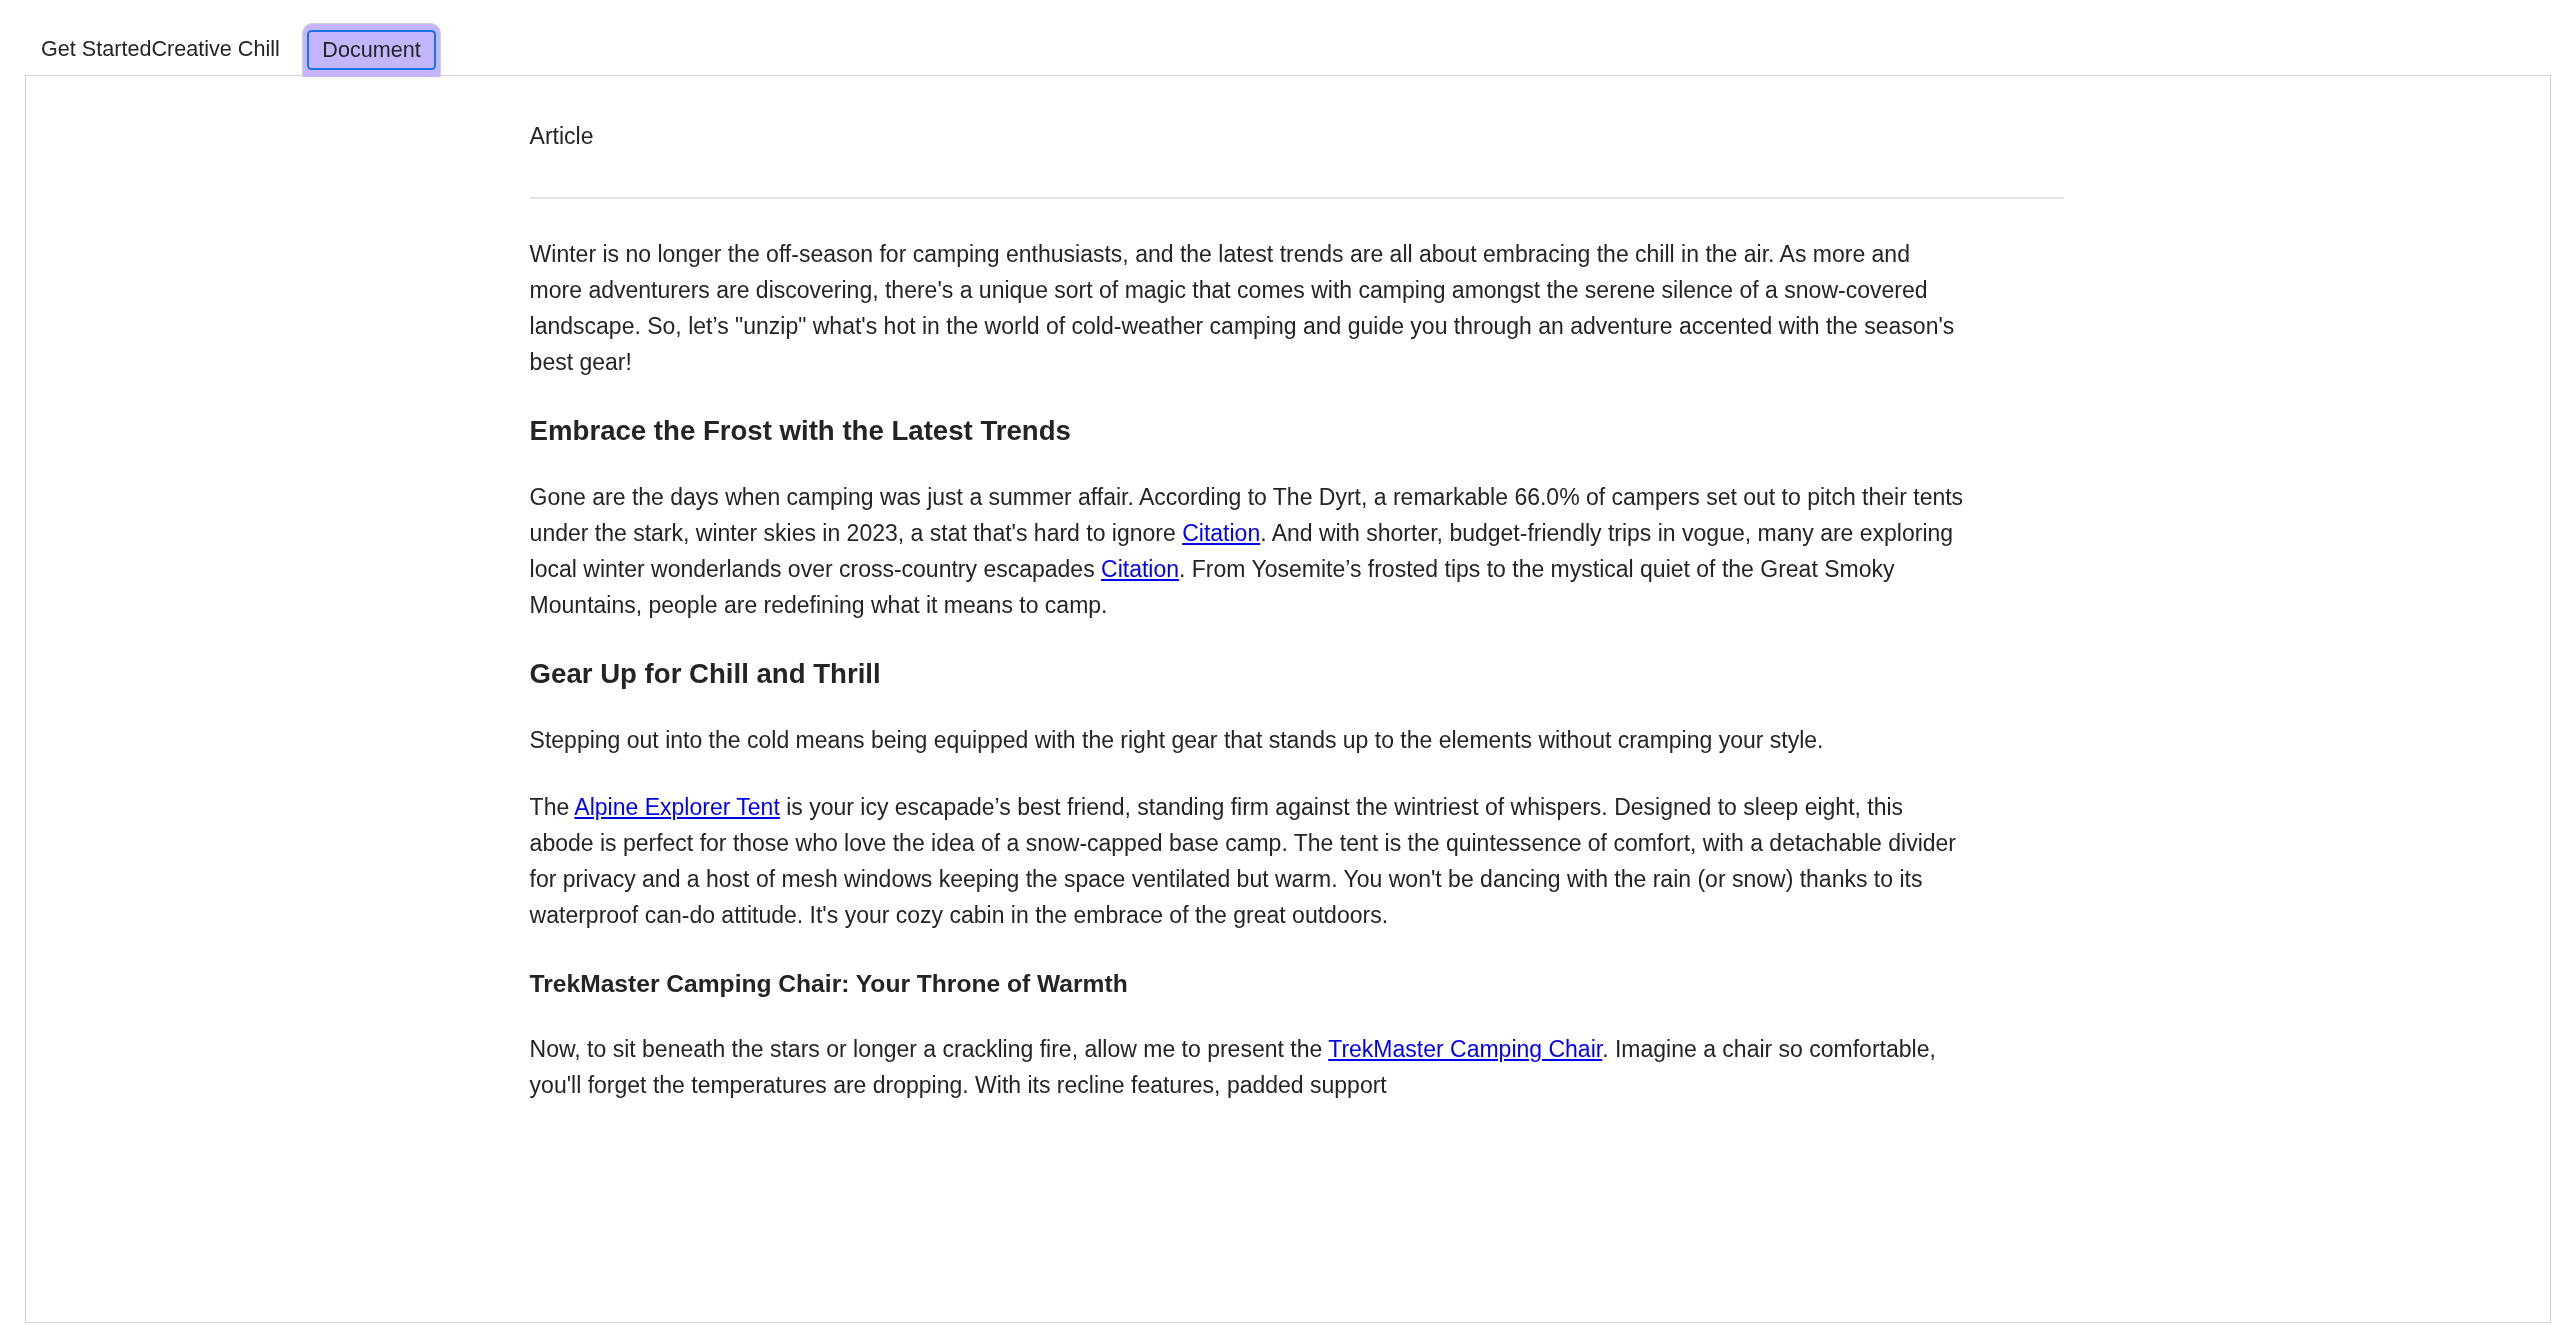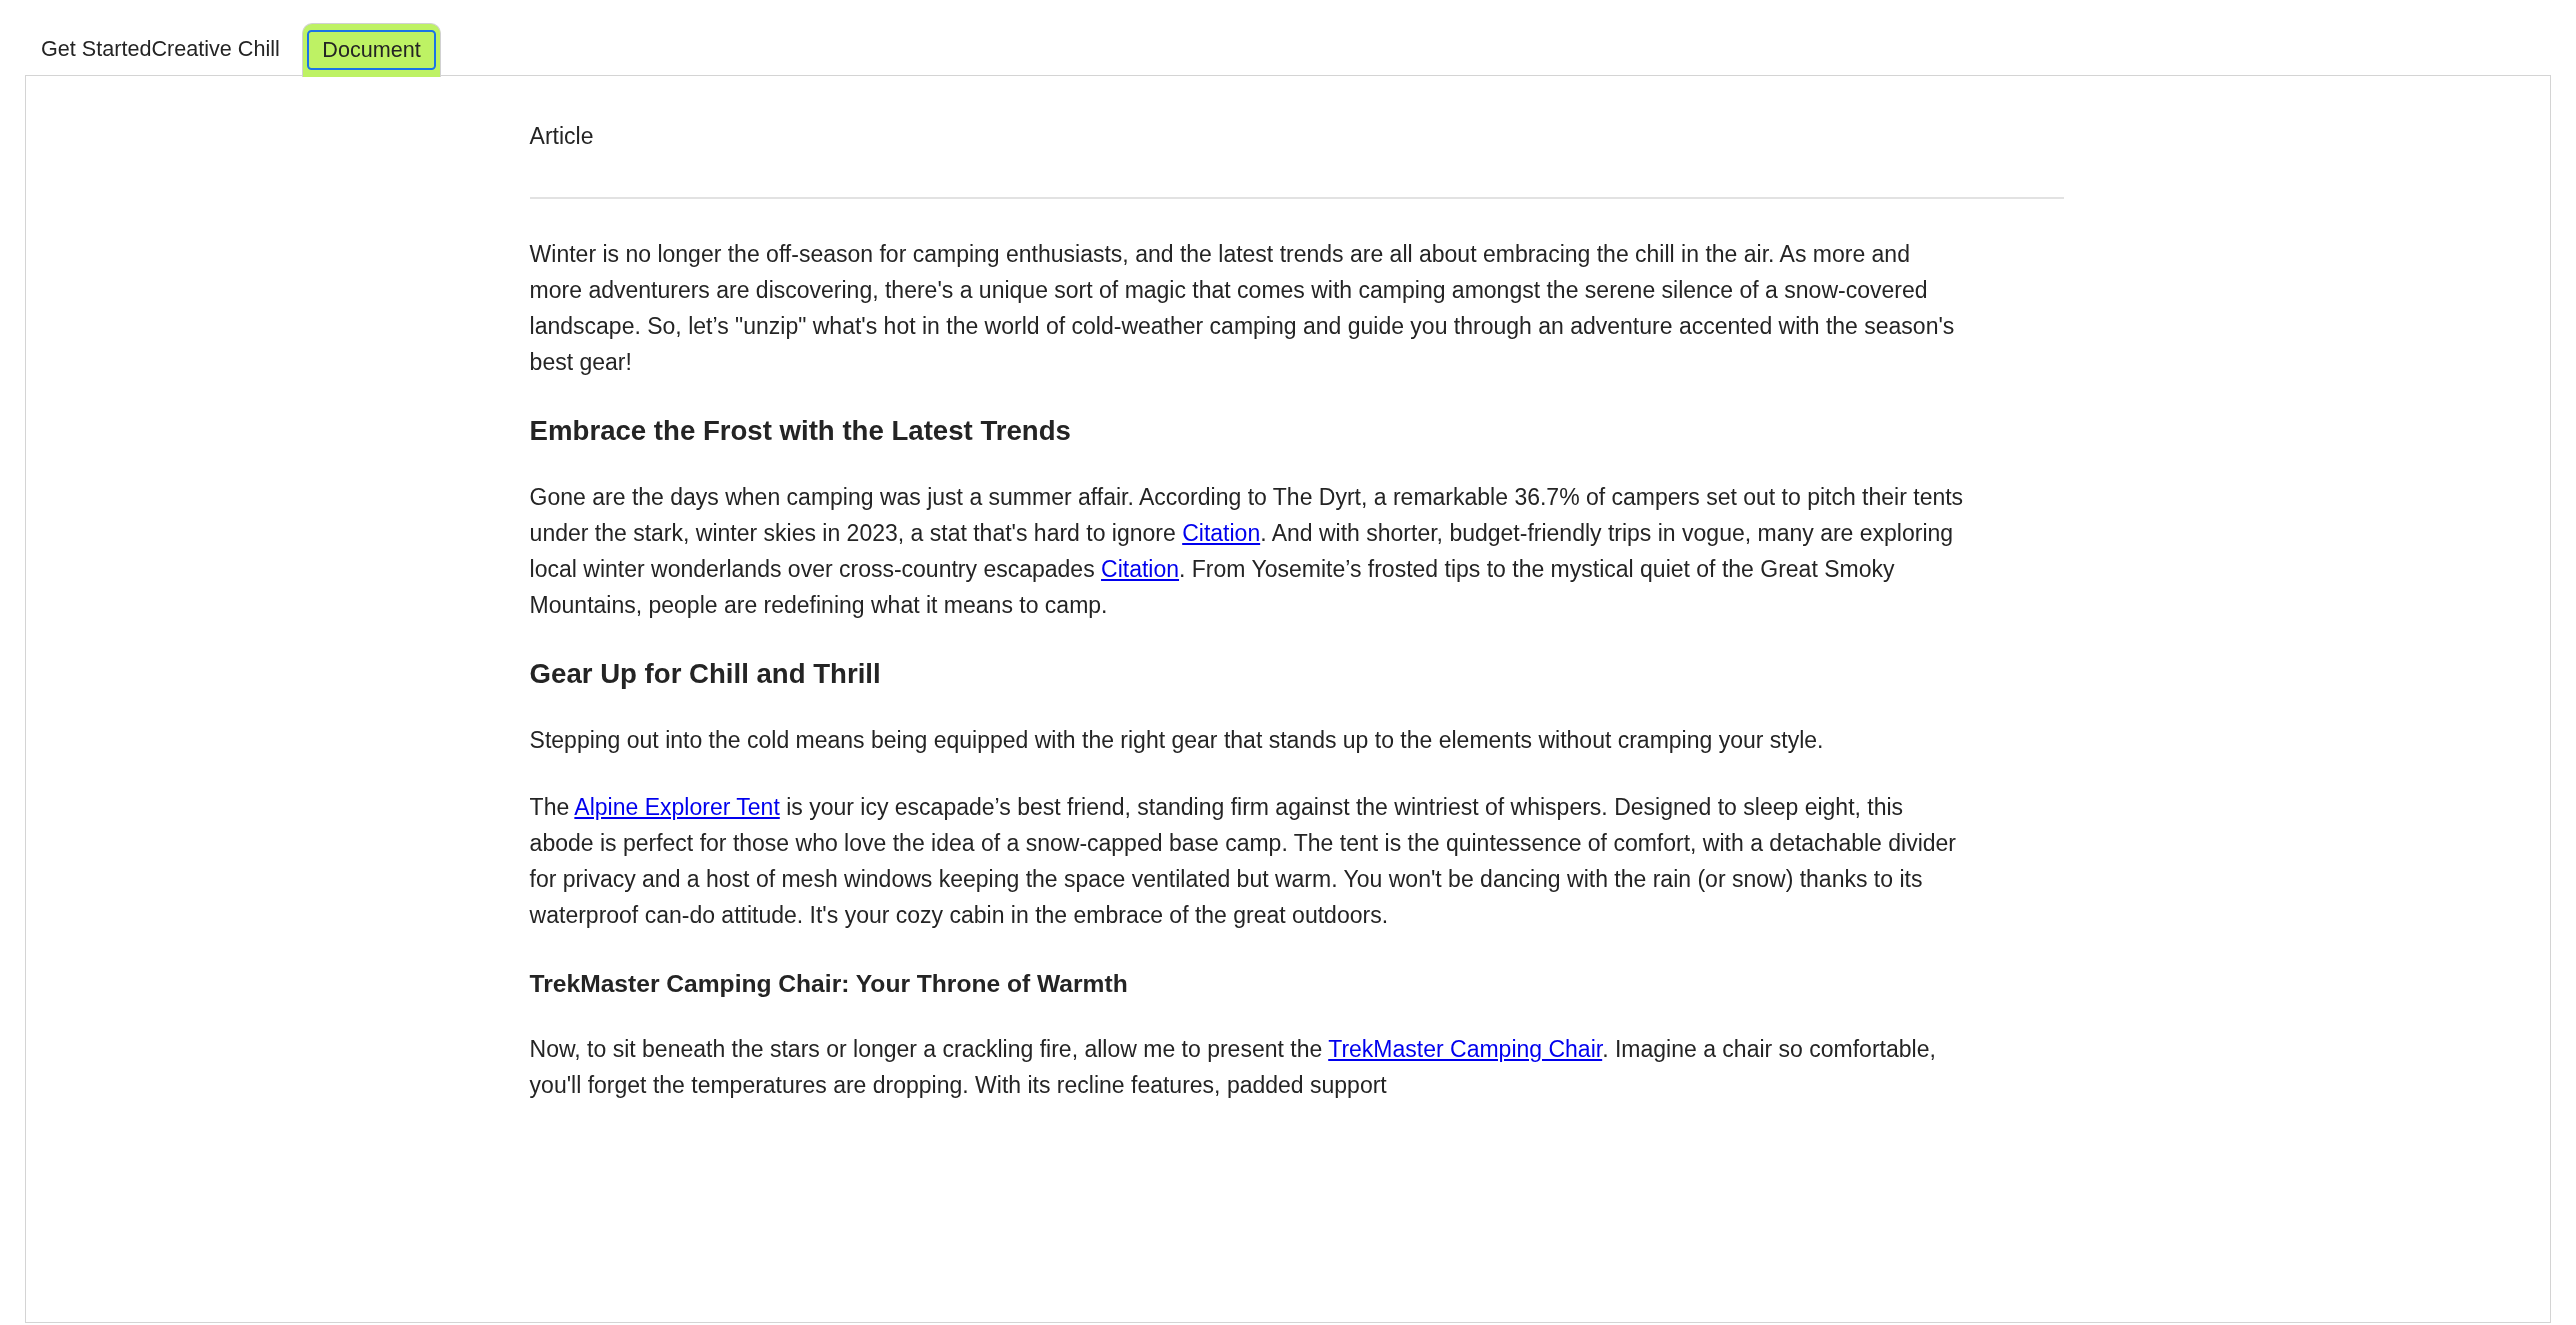--- a/index.html
+++ b/index.html
@@ -29,21 +29,21 @@
     cursor:pointer;
     white-space:nowrap;
   }
   .tab-plain.first{}
   .tab-plain.second{margin-right:22.4px;}
   .tab-active{
     position:relative;
     top:1.5px;
     height:54px;
     box-sizing:border-box;
-    background:#bef264;
+    background:#c4b5fd;
     border:1.5px solid var(--tab-border,#d1d1d1);
     border-bottom:none;
     border-radius:10.4px 10.4px 0 0;
     display:flex;
     align-items:center;
     padding:0 3.7px;
     cursor:pointer;
   }
   .focus-ring{
     display:inline-block;
@@ -123,21 +123,21 @@
 
 <div class="panel">
   <div class="doc">
     <div class="kicker">Article</div>
     <hr class="rule">
     <p class="para lead">Winter is no longer the off-season for camping enthusiasts, and the latest trends are all about embracing the chill in the air. As more and
 more adventurers are discovering, there's a unique sort of magic that comes with camping amongst the serene silence of a snow-covered
 landscape. So, let’s "unzip" what's hot in the world of cold-weather camping and guide you through an adventure accented with the season's
 best gear!</p>
     <h2 class="sec">Embrace the Frost with the Latest Trends</h2>
-    <p class="para"><span>Gone are the days when camping was just a summer affair. According to The Dyrt, a remarkable 36.7% of campers set out to pitch their tents
+    <p class="para"><span>Gone are the days when camping was just a summer affair. According to The Dyrt, a remarkable 66.0% of campers set out to pitch their tents
 under the stark, winter skies in 2023, a stat that's hard to ignore </span><a class="doc-link">Citation</a><span>. And with shorter, budget-friendly trips in vogue, many are exploring
 local winter wonderlands over cross-country escapades </span><a class="doc-link">Citation</a><span>. From Yosemite’s frosted tips to the mystical quiet of the Great Smoky
 Mountains, people are redefining what it means to camp.</span></p>
     <h2 class="sec">Gear Up for Chill and Thrill</h2>
     <p class="para">Stepping out into the cold means being equipped with the right gear that stands up to the elements without cramping your style.</p>
     <p class="para"><span>The </span><a class="doc-link">Alpine Explorer Tent</a><span> is your icy escapade’s best friend, standing firm against the wintriest of whispers. Designed to sleep eight, this
 abode is perfect for those who love the idea of a snow-capped base camp. The tent is the quintessence of comfort, with a detachable divider
 for privacy and a host of mesh windows keeping the space ventilated but warm. You won't be dancing with the rain (or snow) thanks to its
 waterproof can-do attitude. It's your cozy cabin in the embrace of the great outdoors.</span></p>
     <h3 class="sub">TrekMaster Camping Chair: Your Throne of Warmth</h3>

